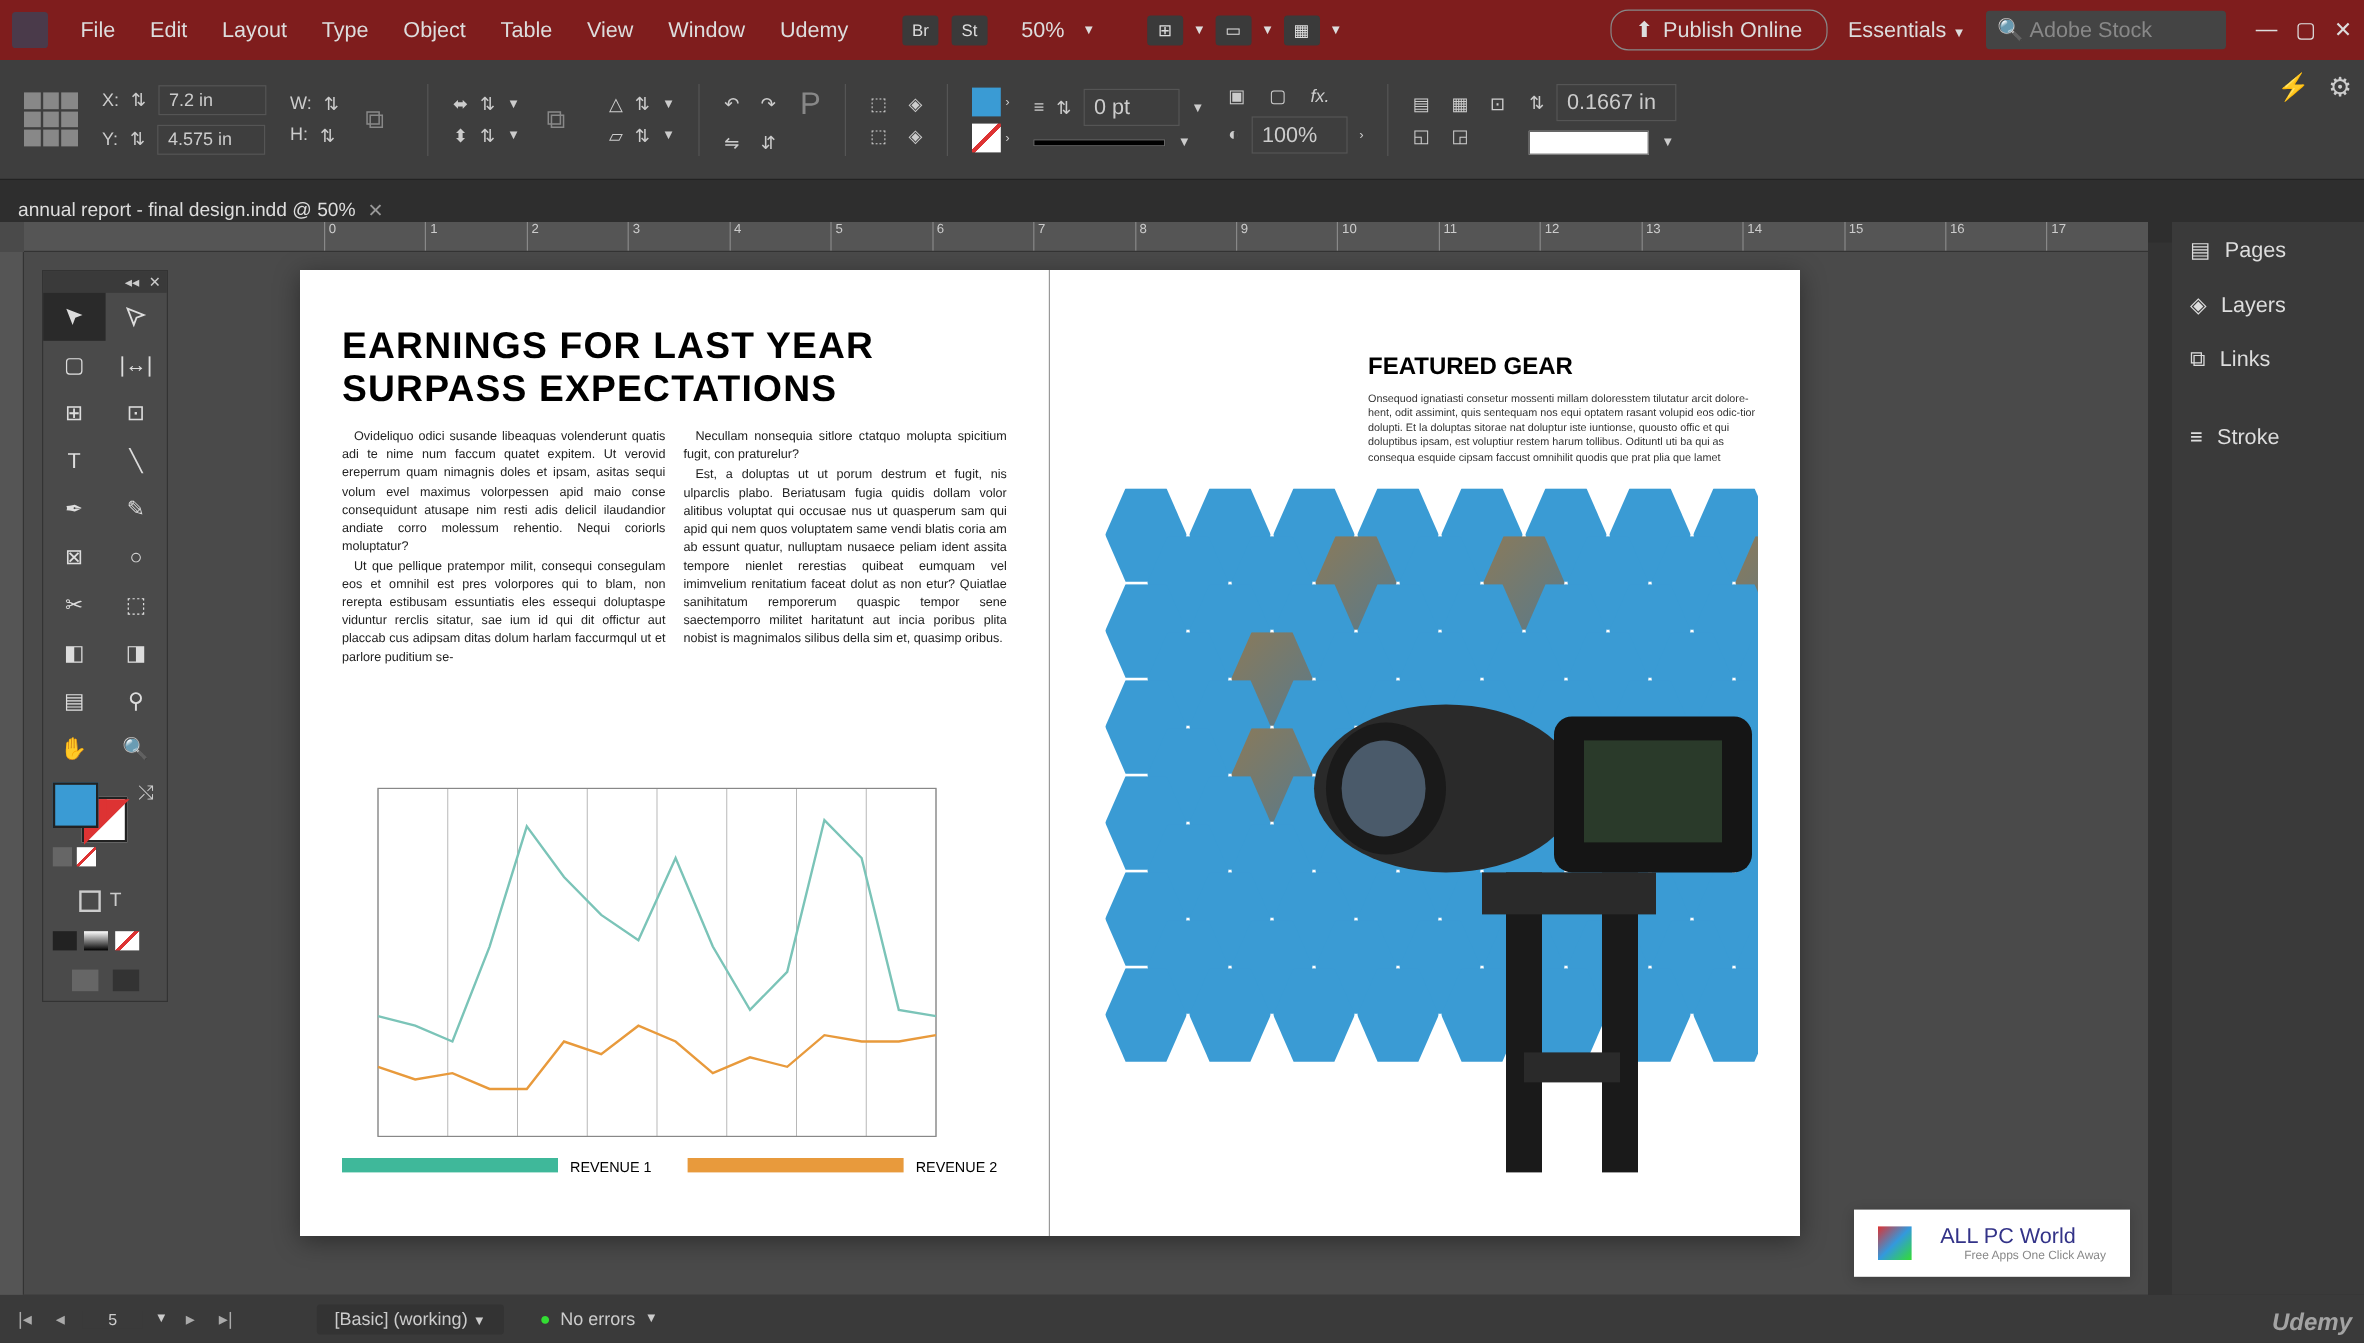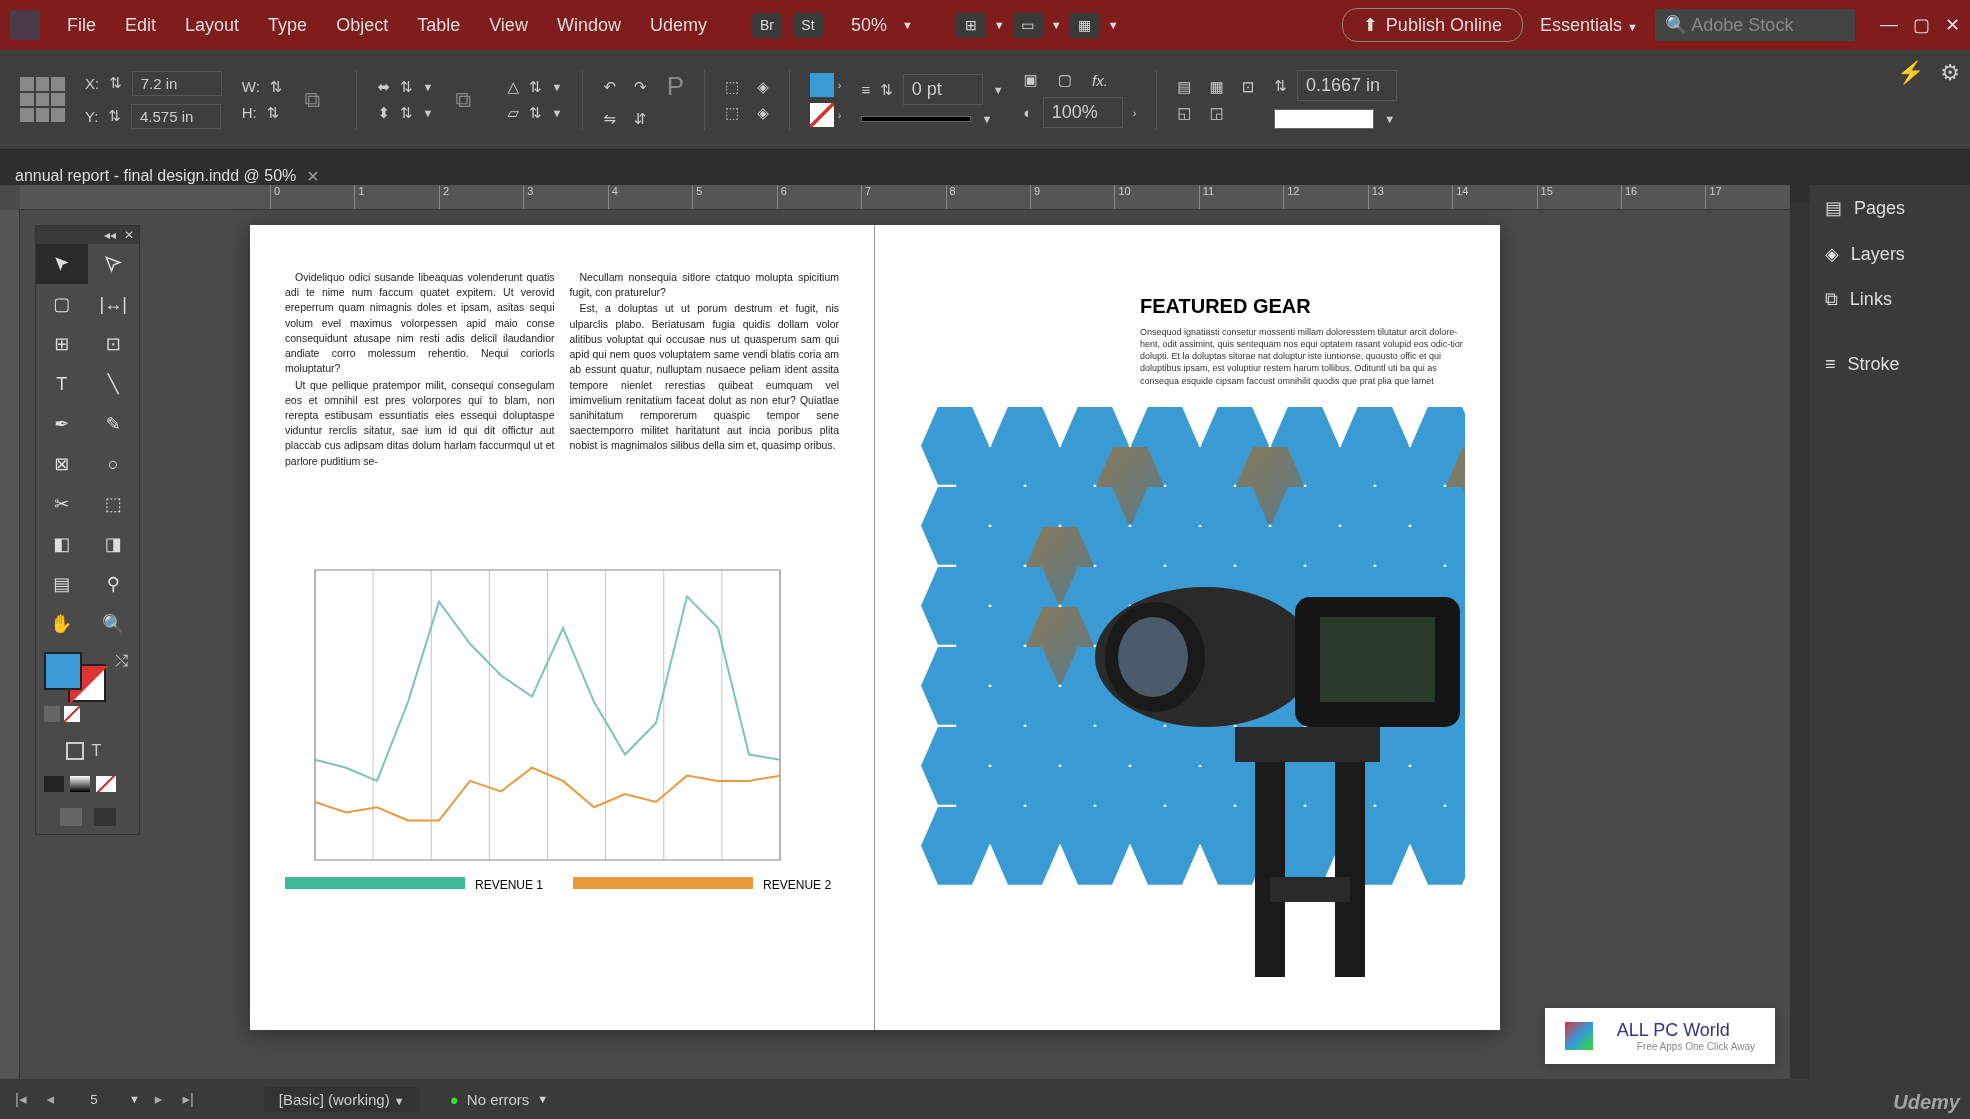--- a/index.html
+++ b/index.html
@@ -353,20 +353,21 @@
     <div style="height:8px;"></div>
     <div class="mini-row" style="gap:12px;justify-content:center;">
       <div style="width:22px;height:18px;background:#666;"></div>
       <div style="width:22px;height:18px;background:#333;"></div>
     </div>
   </div>
 </div>
 
 <div class="canvas">
   <div class="page left">
+    <h1>EARNINGS FOR LAST YEAR SURPASS EXPECTATIONS</h1>
     <div class="cols">
       <div class="col">
         <p>Ovideliquo odici susande libeaquas volenderunt quatis adi te nime num faccum quatet expitem. Ut verovid ereperrum quam nimagnis doles et ipsam, asitas sequi volum evel maximus volorpessen apid maio conse consequidunt atusape nim resti adis delicil ilaudandior andiate corro molessum rehentio. Nequi coriorls moluptatur?</p>
         <p>Ut que pellique pratempor milit, consequi consegulam eos et omnihil est pres volorpores qui to blam, non rerepta estibusam essuntiatis eles essequi doluptaspe viduntur rerclis sitatur, sae ium id qui dit offictur aut placcab cus adipsam ditas dolum harlam faccurmqul ut et parlore puditium se-</p>
       </div>
       <div class="col">
         <p>Necullam nonsequia sitlore ctatquo molupta spicitium fugit, con praturelur?</p>
         <p>Est, a doluptas ut ut porum destrum et fugit, nis ulparclis plabo. Beriatusam fugia quidis dollam volor alitibus voluptat qui occusae nus ut quasperum sam qui apid qui nem quos voluptatem same vendi blatis coria am ab essunt quatur, nulluptam nusaece peliam ident assita tempore nienlet rerestias quibeat eumquam vel imimvelium renitatium faceat dolut as non etur? Quiatlae sanihitatum remporerum quaspic tempor sene saectemporro militet haritatunt aut incia poribus plita nobist is magnimalos silibus della sim et, quasimp oribus.</p>
       </div>
     </div>

